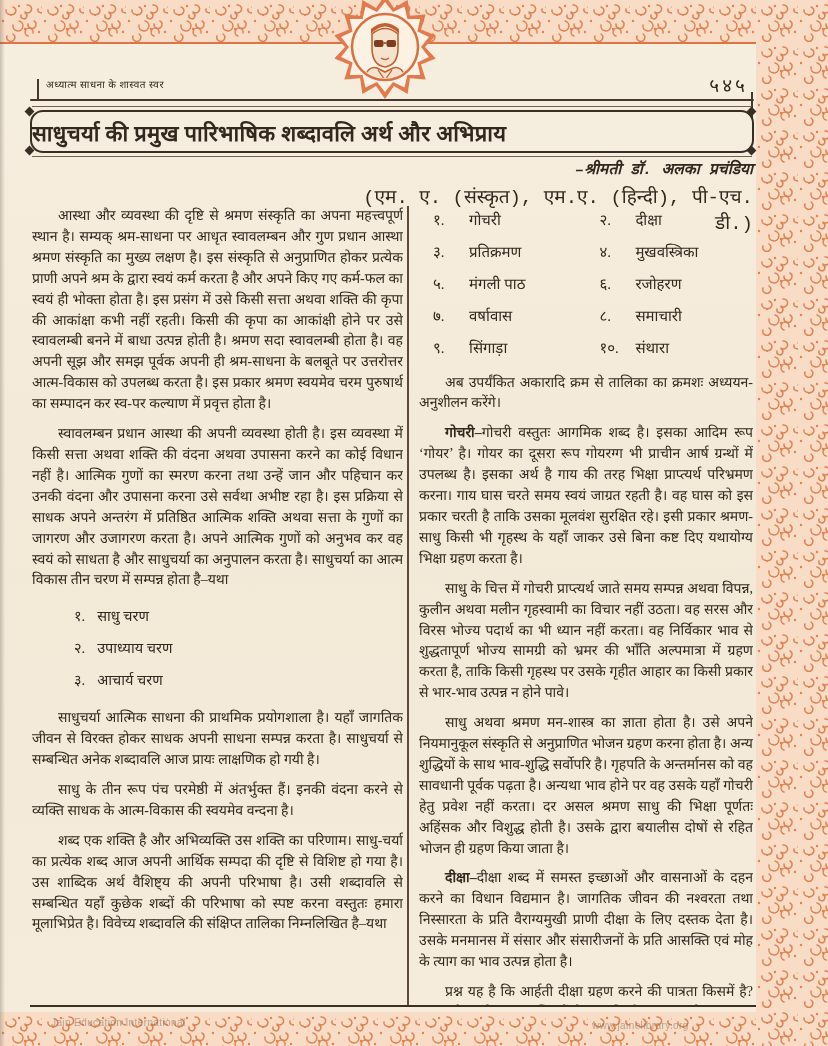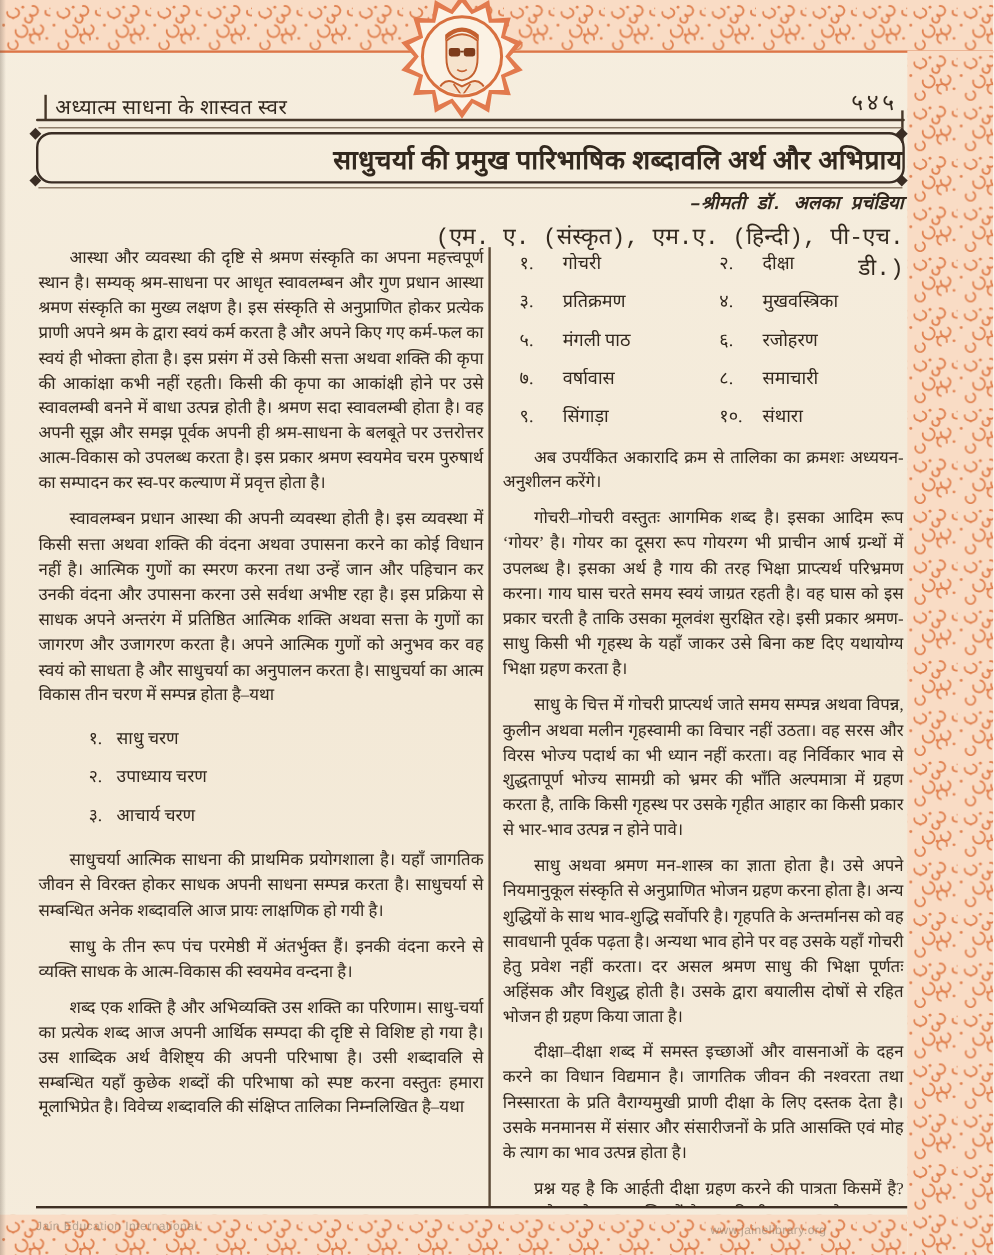--- a/index.html
+++ b/index.html
@@ -16,64 +16,64 @@
   .band svg { display:block; }
   .band-top { left:0; top:0; }
   .band-top-edge { position:absolute; left:0; top:42px; width:828px; height:2px; background:#dd7647; }
   .band-right { left:756px; top:42px; }
   .band-bottom { left:0; top:1012px; }
   .scan-edge { position:absolute; left:0; top:0; width:5px; height:1046px;
     background: linear-gradient(90deg, rgba(95,82,70,.30), rgba(95,82,70,0)); }
 
   .medallion { position:absolute; left:323px; top:-12px; width:124px; height:122px; }
 
-  .running-header { position:absolute; left:46px; top:77px; font-size:17px; letter-spacing:.5px; }
+  .running-header { position:absolute; left:46px; top:77px; font-size:10px; letter-spacing:.5px; }
   .page-number { position:absolute; left:660px; top:72px; width:88px; text-align:right; font-size:19px; letter-spacing:3px;font-family:Liberation Mono, monospace; }
   .header-rule { position:absolute; left:30px; top:99px; width:724px; height:2px; background:#463729; border-radius:1px; }
   .tick { position:absolute; width:2px; background:#463729; }
   .tick-left { left:37px; top:79px; height:21px; }
   .tick-right { left:751px; top:92px; height:27px; }
 
   .title-frame { position:absolute; left:30px; top:110px; width:724px; height:43px;
     border:2px solid #3a2d24; border-radius:13px;
-    display:flex; align-items:center; justify-content:flex-end; }
+    display:flex; align-items:center; justify-content:flex-start; }
   .title-line { position:absolute; left:32px; width:720px; height:1px; background:#76614e; }
   .title-line.t { top:106px; } .title-line.b { top:156px; }
   .corner-dart { position:absolute; width:7px; height:7px; background:#3a2d24; transform:rotate(45deg); }
   .cd-tl { left:26px; top:108px; } .cd-bl { left:26px; top:147px; }
   .cd-tr { left:748px; top:108px; } .cd-br { left:748px; top:147px; }
   .article-title { font-size:22px; font-weight:bold; letter-spacing:.3px; }
 
   .author-block { position:absolute; left:360px; top:157px; width:393px; text-align:right;font-family:Liberation Mono, monospace; }
   .author-name { font-size:15.5px; font-weight:bold; font-style:italic; }
   .author-credentials { font-size:19px; margin-top:4px; }
 
   .col { position:absolute; top:206px; height:800px; text-align:justify;
          font-size:14px; line-height:20.9px; overflow:hidden; }
   .col-left { left:32px; width:371px; }
   .col-right { left:419px; width:334px; }
   .col-divider { position:absolute; left:407px; top:206px; width:2px; height:799px; background:#5d4b39; }
 
   .col p { margin:0 0 9px 0; text-indent:26px; }
-  .lead { font-weight:normal; }
+  .lead { font-weight:bold; }
 
   .stages-list { margin:4px 0 12px 42px; }
   .stage-item { display:flex; gap:12px; line-height:32px; font-size:14.5px; }
 
   .terms-grid { display:grid; grid-template-columns: 52% 48%; row-gap:11px;
     margin:4px 0 14px 14px; font-size:15px; }
   .term-item { display:flex; }
   .term-number { width:30px; text-align:left; }
   .term-label { padding-left:6px; }
 
   .bottom-rule { position:absolute; left:30px; top:1005px; width:726px; height:2px; background:#3e2f23; }
 
   .watermark { position:absolute; font-family:"Liberation Sans","DejaVu Sans",sans-serif;
     font-size:10px; color:rgba(128,115,100,.55); letter-spacing:.4px; }
-  .wm-left { left:30px; top:1017px; }
+  .wm-left { left:30px; top:1017px;padding-left:21px; }
   .wm-right { left:592px; top:1020px;text-align:center; }
 </style>
 </head>
 <body>
 
 <div class="page">
 
   <svg width="0" height="0" style="position:absolute" aria-hidden="true">
     <defs>
       <pattern id="speckle" width="42" height="42" patternUnits="userSpaceOnUse">

